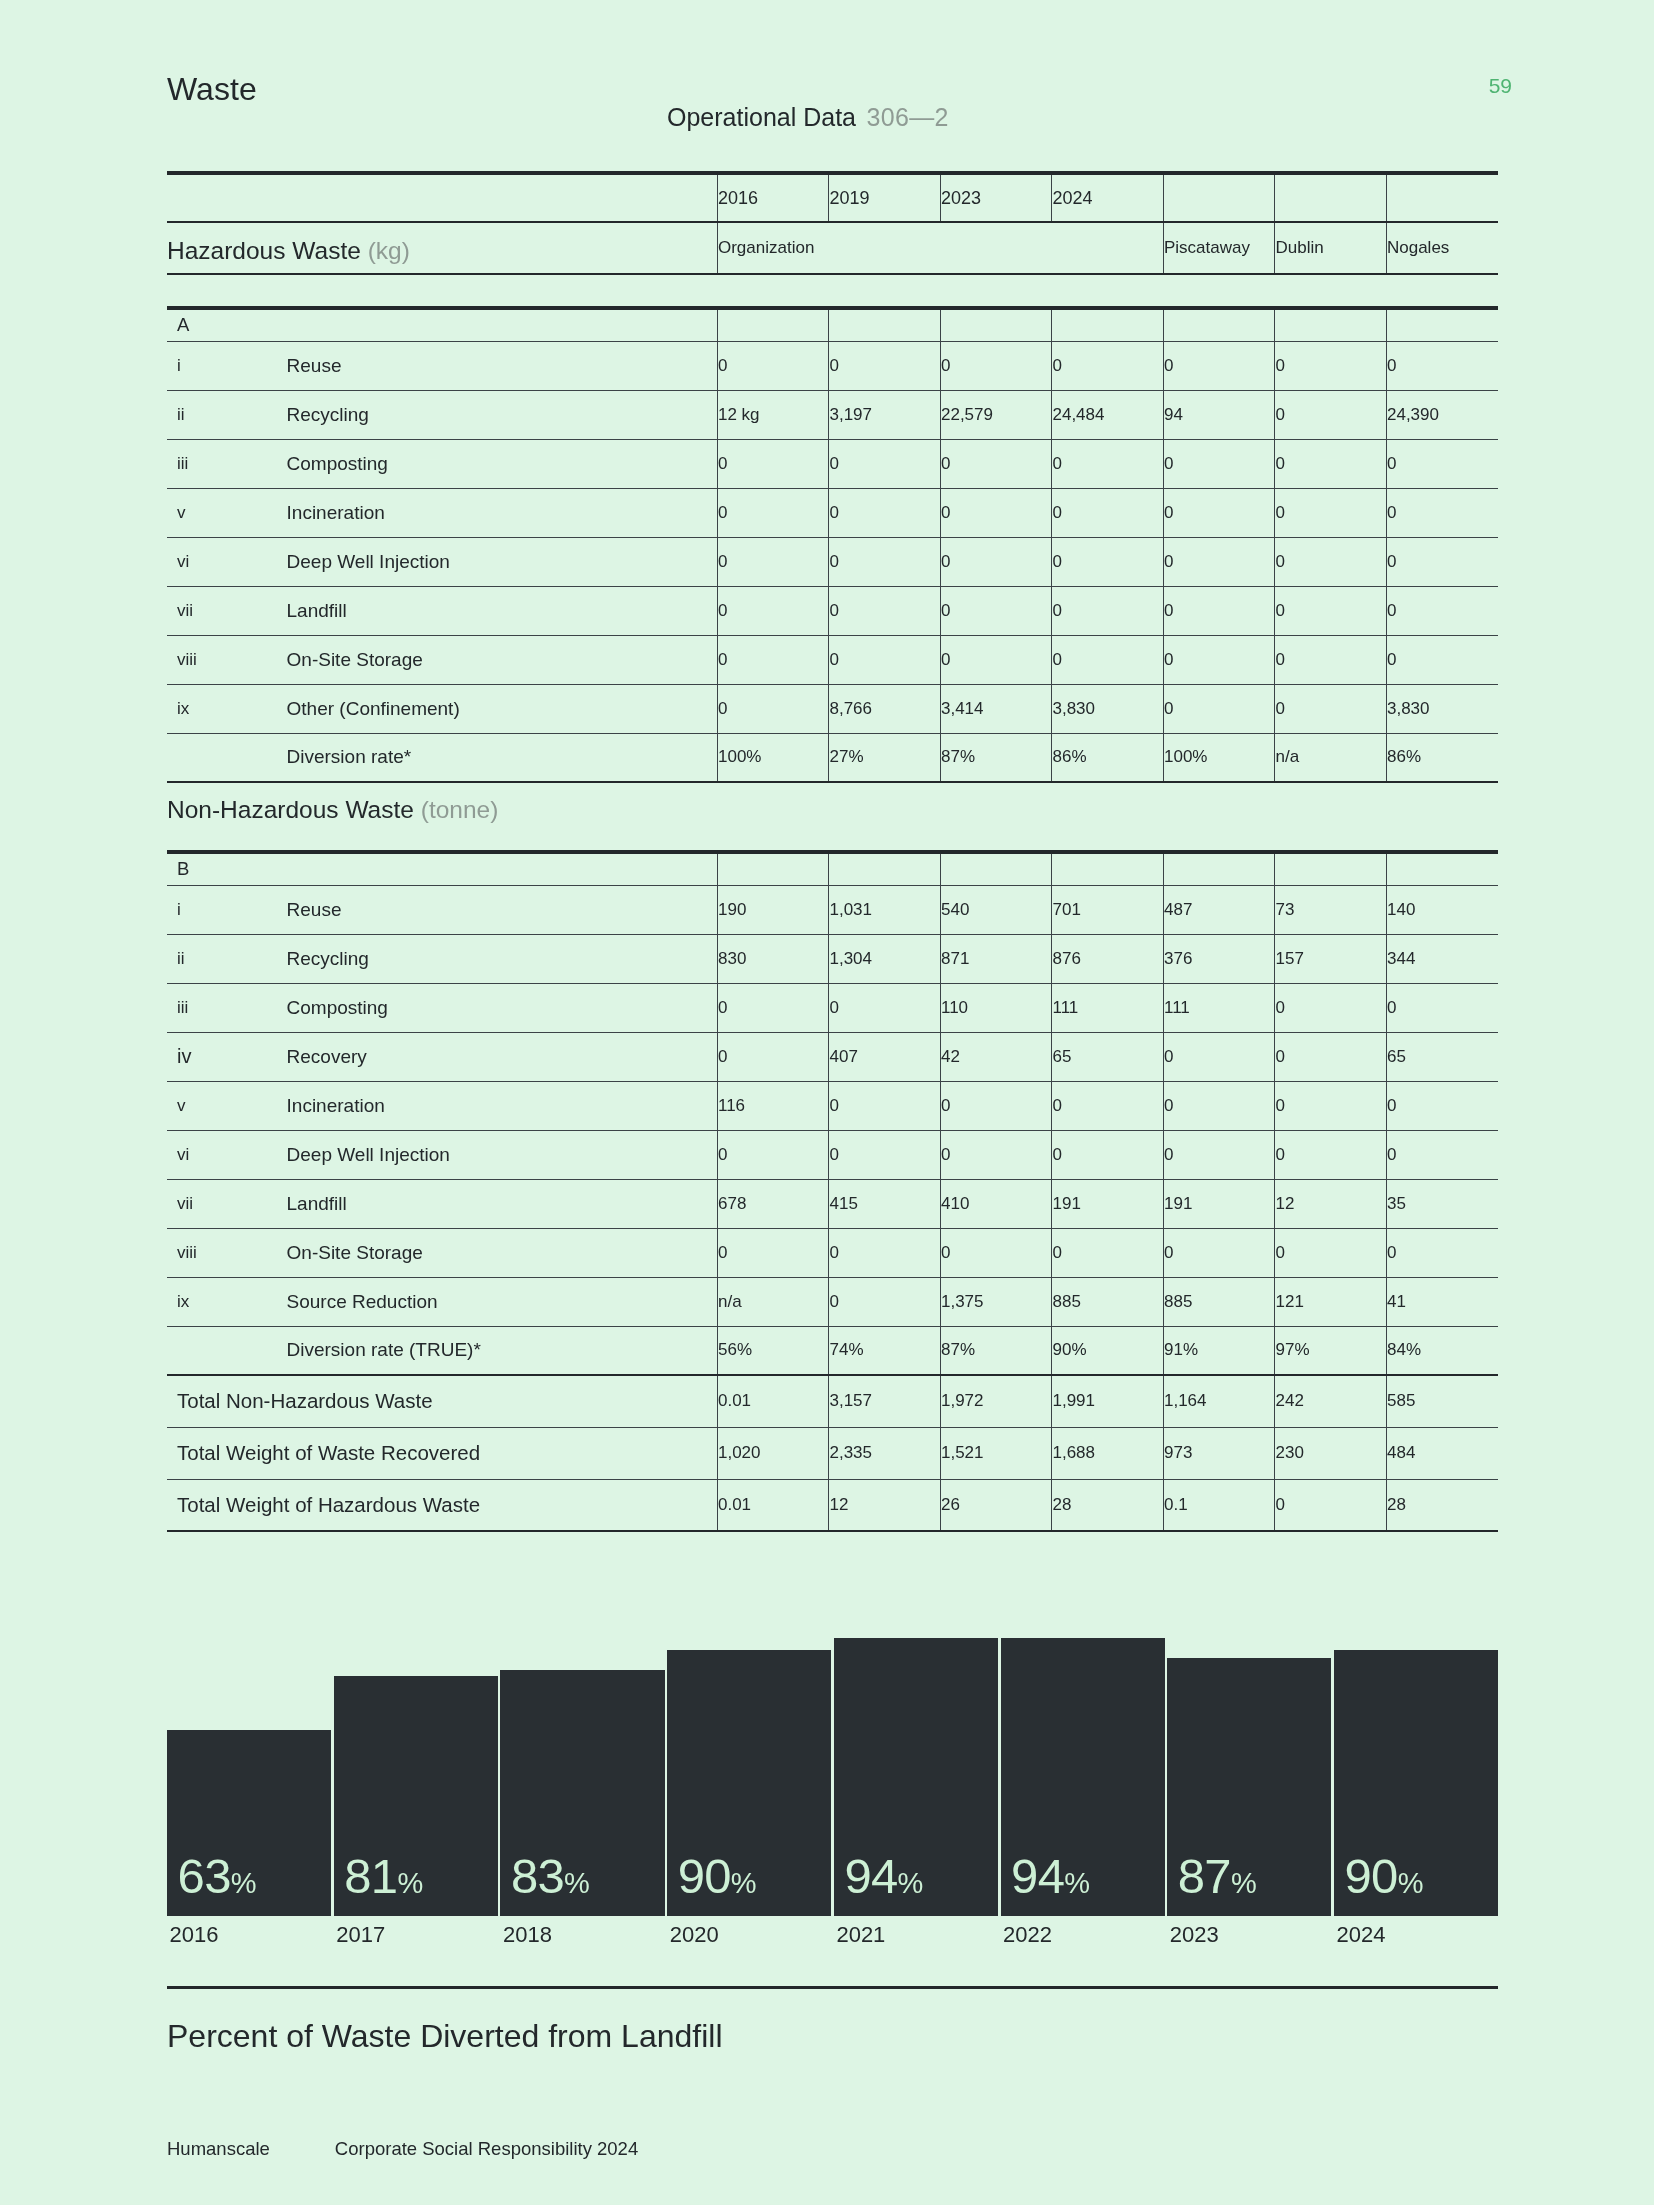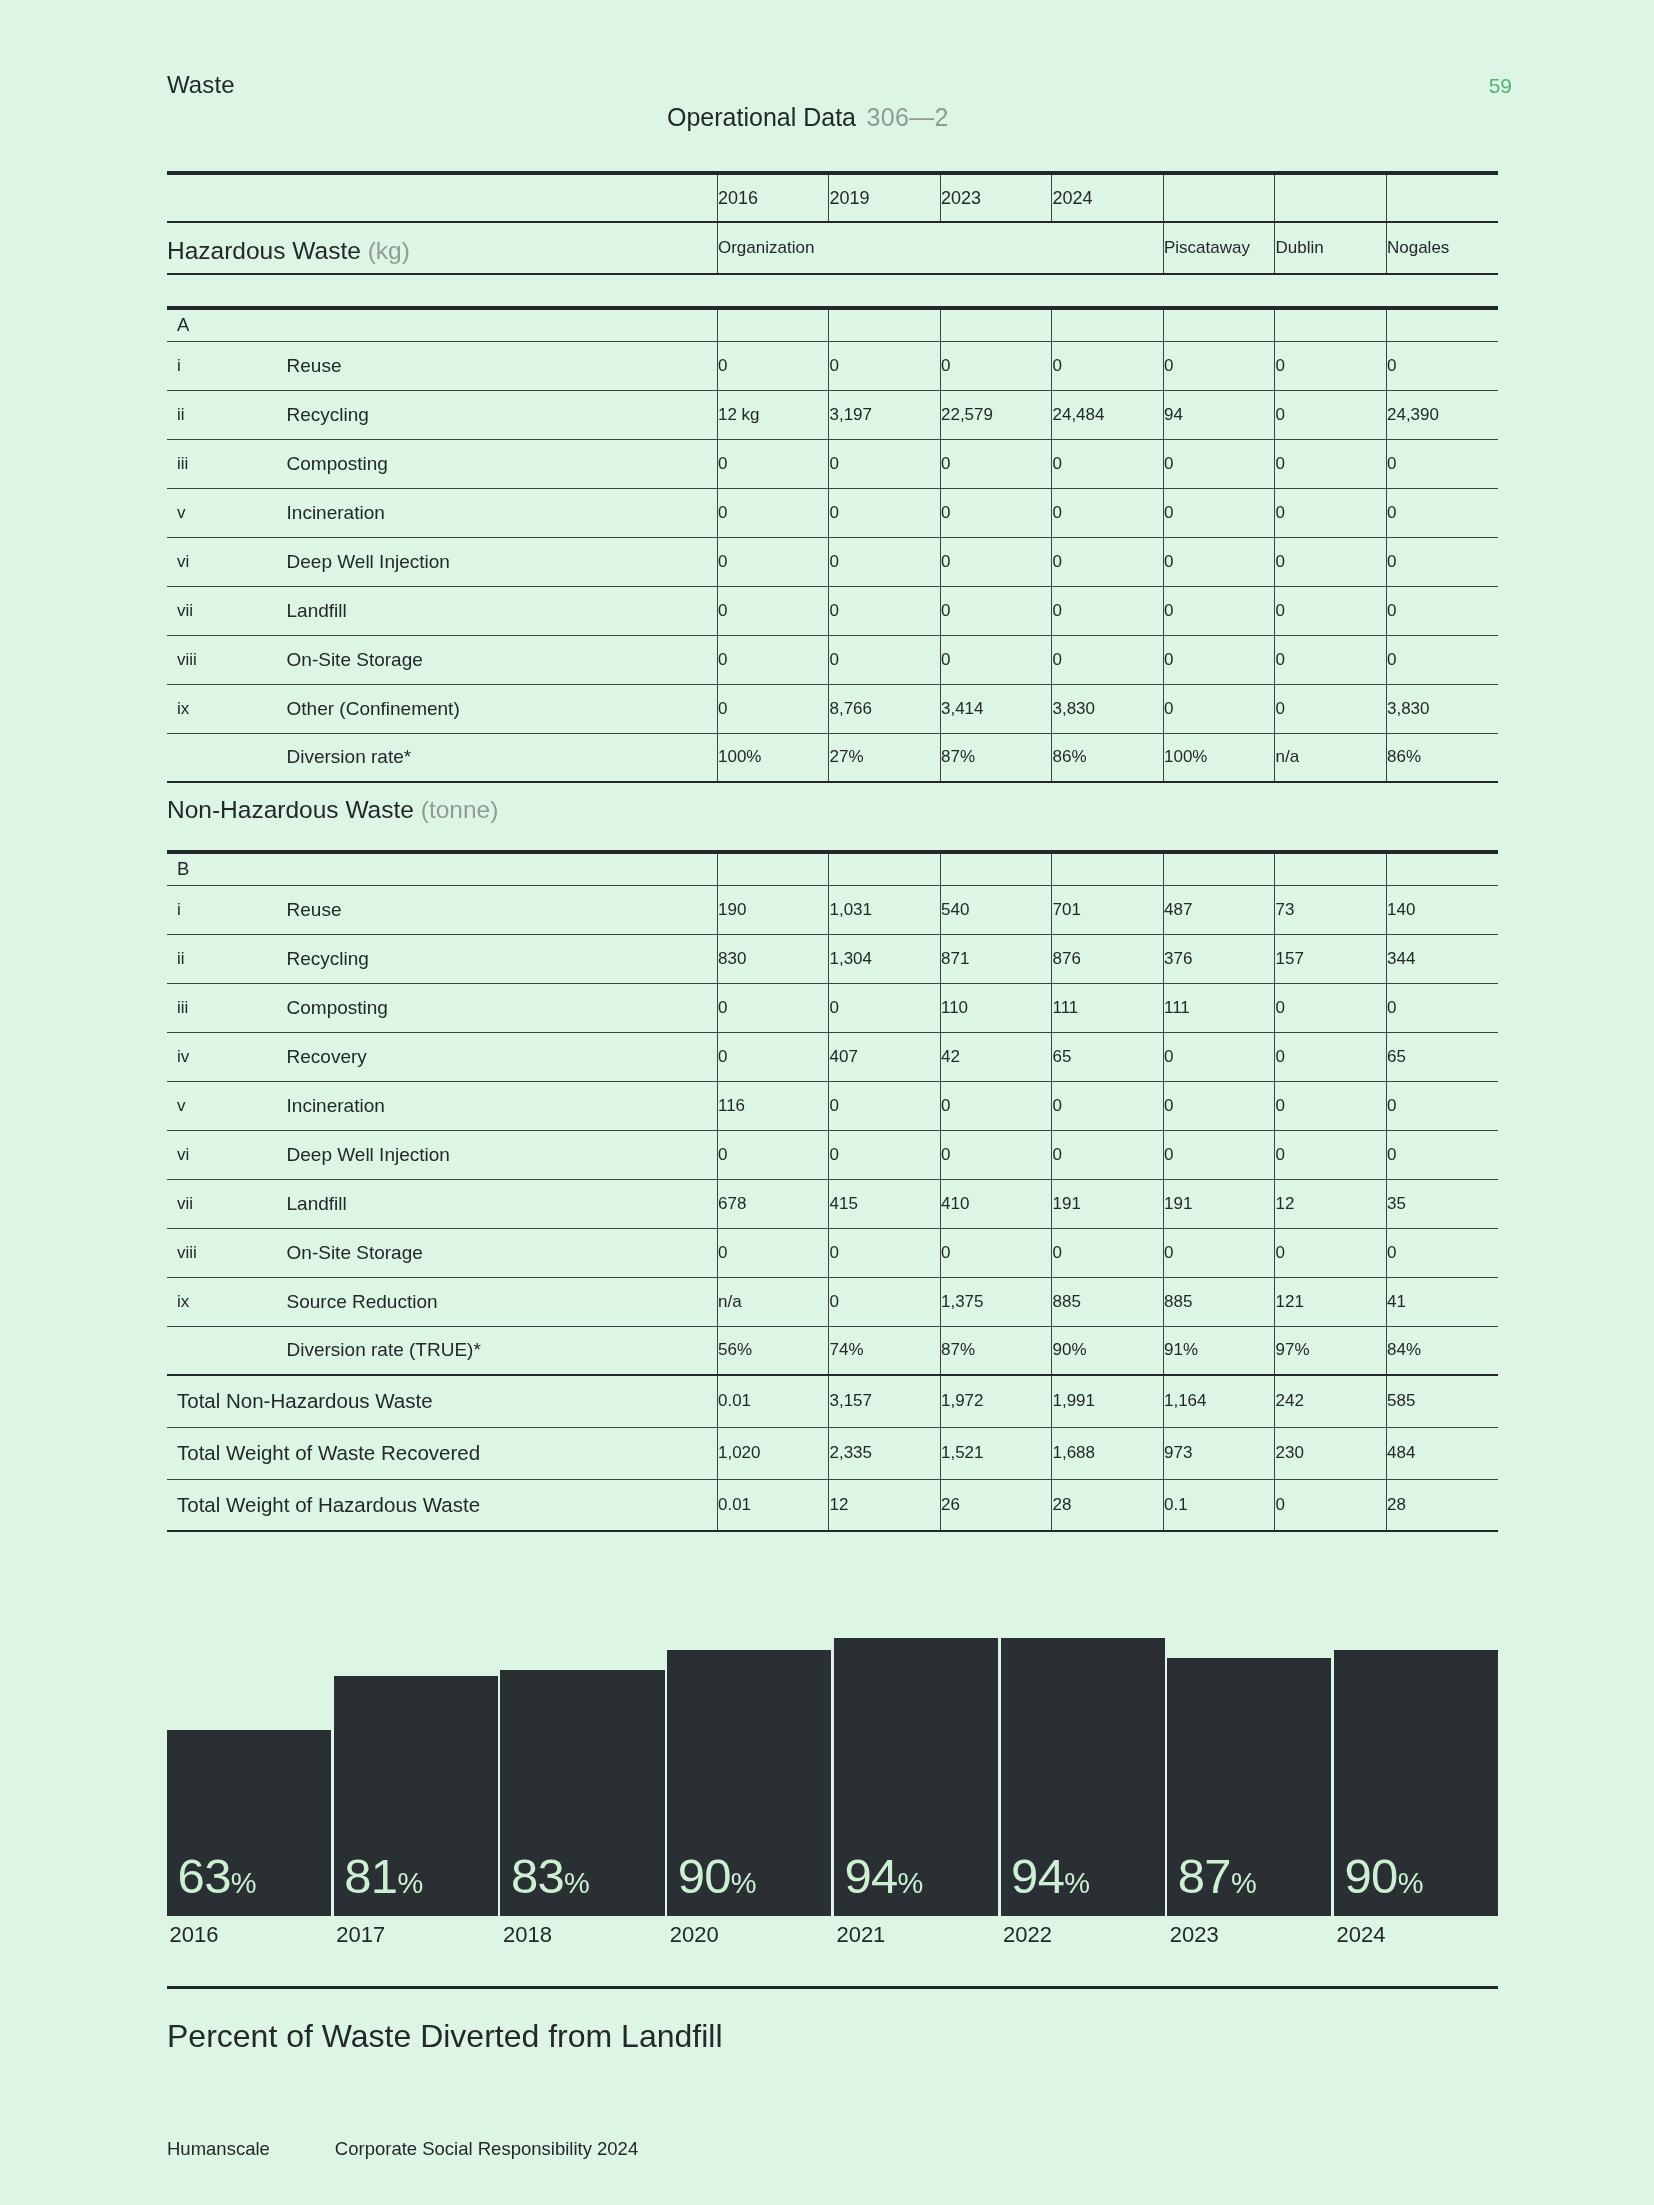--- a/index.html
+++ b/index.html
@@ -24,21 +24,21 @@
   
   .runhead {
     position: absolute;
     left: 167px;
     top: 71px;
     width: 1323px;
     height: 46px;
   }
   .runhead-left {
     position: absolute; left: 0; top: 0;
-    font-size: 24px; letter-spacing: 0.1px; color: #23282b;
+    font-size: 32px; letter-spacing: 0.1px; color: #23282b;
   }
   .runhead-center {
     position: absolute; left: 500px; top: 0;
     font-size: 25px; color: #23282b; white-space: nowrap; margin-top: 32px;
   }
   .runhead-center .ref {
     color: #8f9b94; margin-left: 10.6px; letter-spacing: 0.3px;
   }
   .runhead-page {
     position: absolute; right: -22px; top: 2.6px;
@@ -392,21 +392,21 @@
             <td class="cell labcol">Composting</td>
             <td class="cell numcol vs">0</td>
             <td class="cell numcol vs">0</td>
             <td class="cell numcol vs">110</td>
             <td class="cell numcol vs">111</td>
             <td class="cell numcol vs">111</td>
             <td class="cell numcol vs">0</td>
             <td class="cell numcol vs">0</td>
           </tr>
           <tr class="rule-thin">
-            <td class="cell numcol" style="padding-left:10px;font-size:17px">iv</td>
+            <td class="cell numcol" style="padding-left:10px;font-size:20px">iv</td>
             <td class="cell labcol">Recovery</td>
             <td class="cell numcol vs">0</td>
             <td class="cell numcol vs">407</td>
             <td class="cell numcol vs">42</td>
             <td class="cell numcol vs">65</td>
             <td class="cell numcol vs">0</td>
             <td class="cell numcol vs">0</td>
             <td class="cell numcol vs">65</td>
           </tr>
           <tr class="rule-thin">

